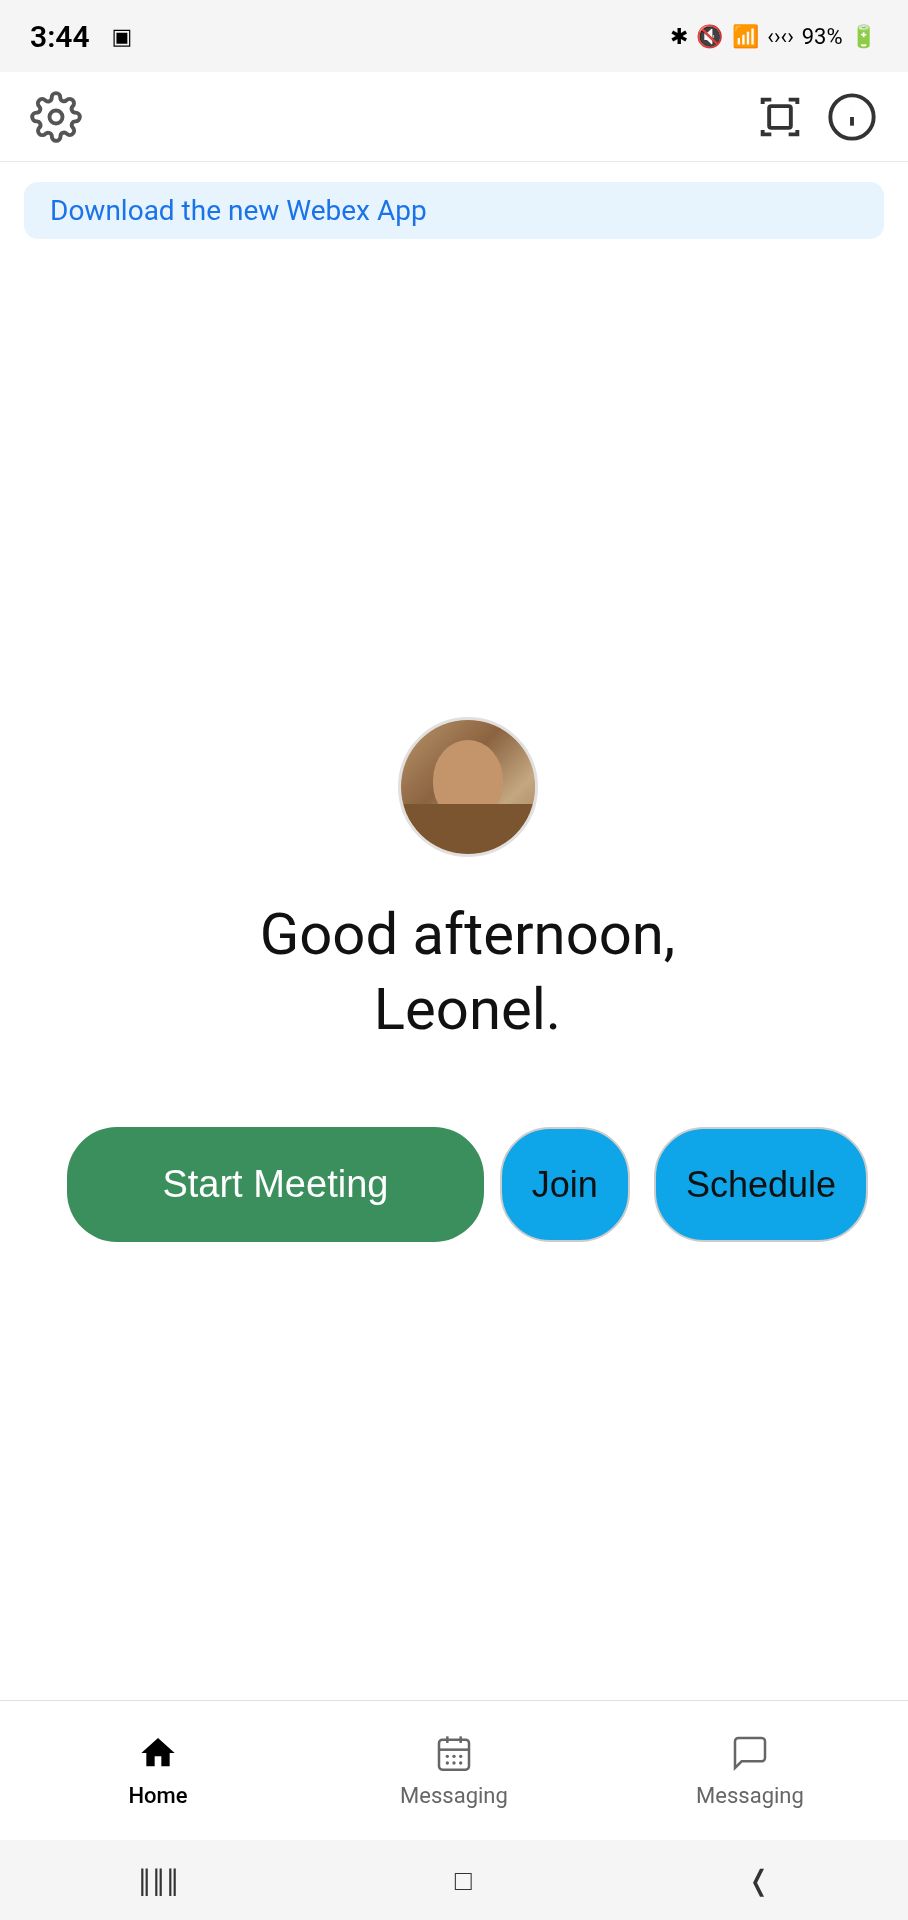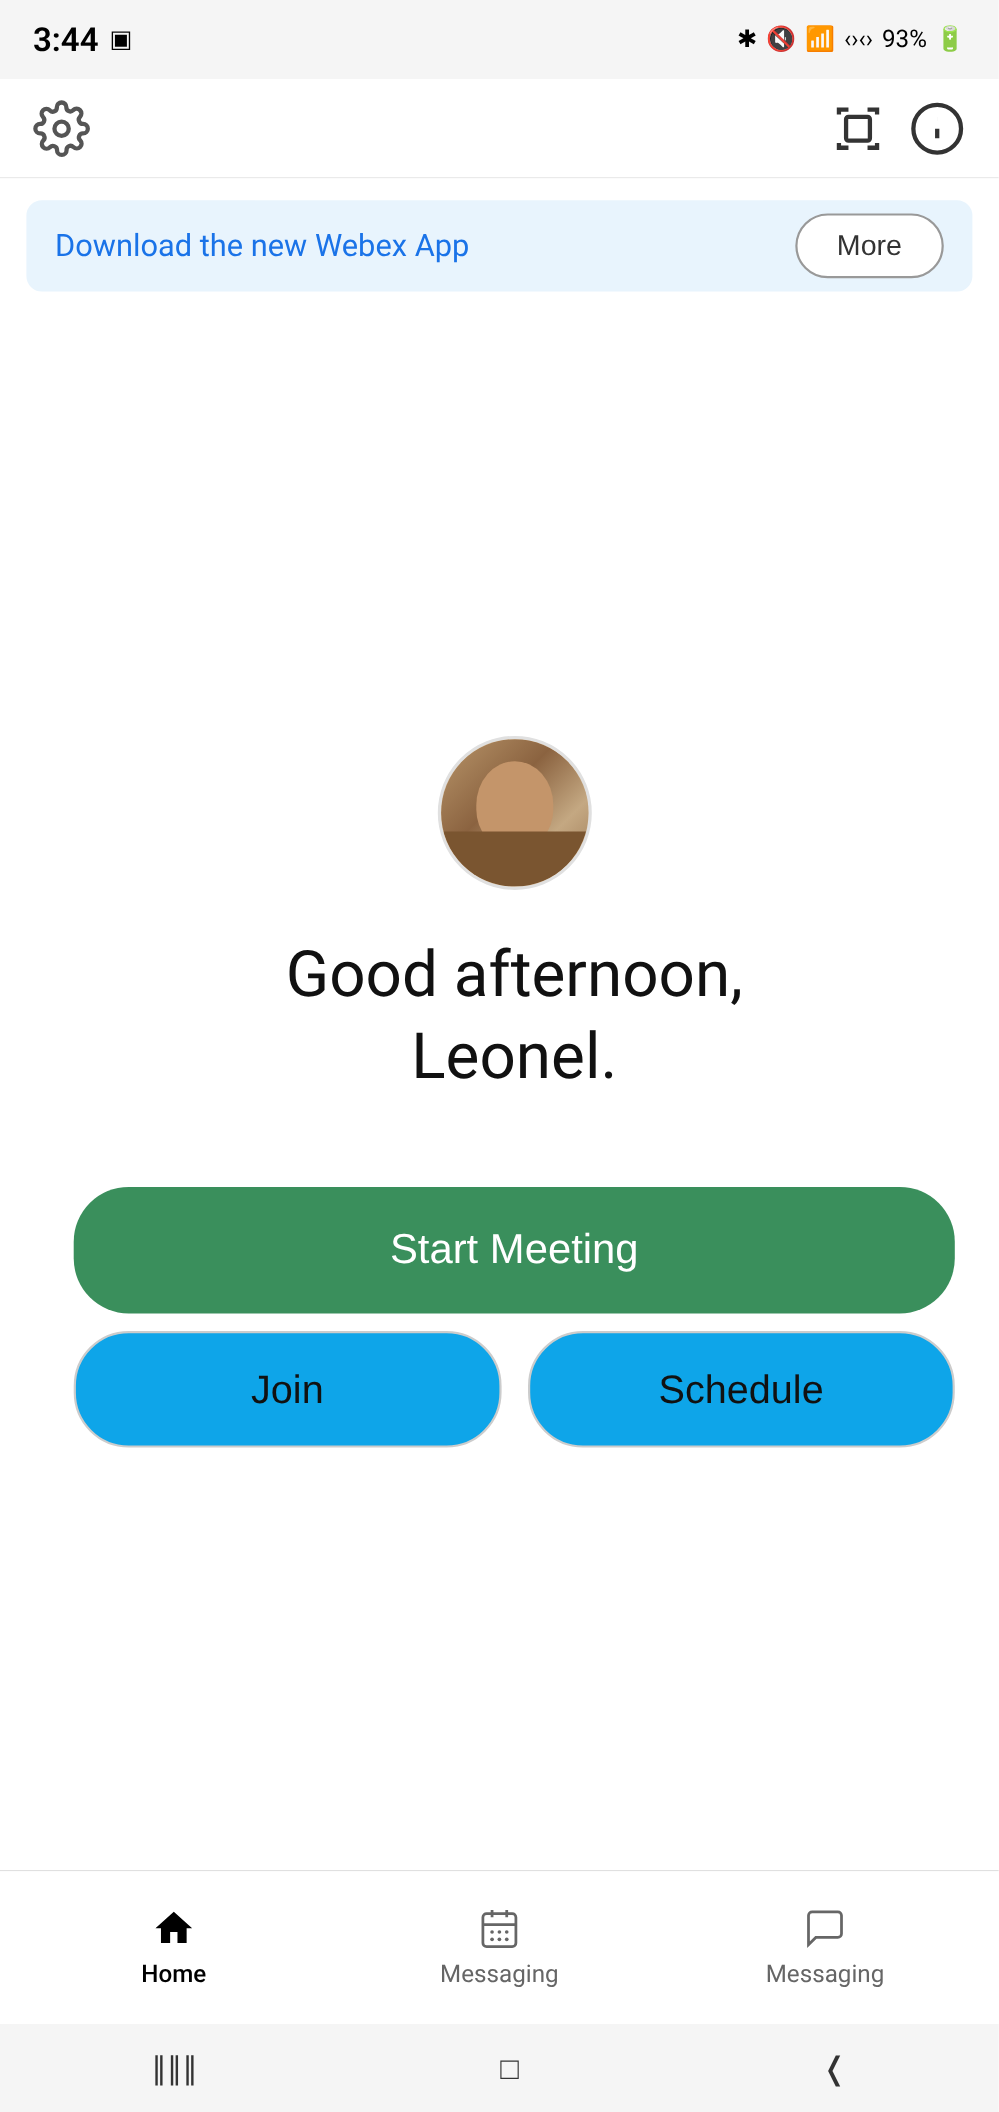--- a/index.html
+++ b/index.html
@@ -21,21 +21,21 @@
       height: 72px;
       display: flex;
       align-items: center;
       justify-content: space-between;
       padding: 0 30px;
       flex-shrink: 0;
     }
     .status-bar-left {
       display: flex;
       align-items: center;
-      gap: 10px;
+      gap: 22px;
     }
     .status-time {
       font-size: 30px;
       font-weight: 600;
       color: #000;
     }
     .status-video-icon {
       font-size: 22px;
       color: #000;
     }
@@ -175,21 +175,21 @@
       font-weight: 400;
       color: #111;
       line-height: 1.3;
     }
 
     
     .action-buttons {
       width: 100%;
       max-width: 820px;
       display: flex;
-      flex-direction: column;
+      flex-direction: row;
       gap: 16px;
       justify-content: flex-end;
     }
     .start-meeting-btn {
       background: #3a8f5c;
       color: #fff;
       border: none;
       border-radius: 50px;
       padding: 36px;
       font-size: 38px;
@@ -296,21 +296,20 @@
     <svg class="info-icon" viewBox="0 0 24 24" fill="none" stroke="currentColor" stroke-width="1.8">
       <circle cx="12" cy="12" r="10"></circle>
       <line x1="12" y1="16" x2="12" y2="12"></line>
       <line x1="12" y1="8" x2="12.01" y2="8"></line>
     </svg>
   </div>
 </div>
 
 <div class="banner">
   <span class="banner-text">Download the new Webex App</span>
-  <button class="banner-more-btn">More</button>
 </div>
 
 <div class="main-content">
 
   <div class="avatar-container">
     <div class="avatar">
       <div class="avatar-img"></div>
     </div>
   </div>
 

